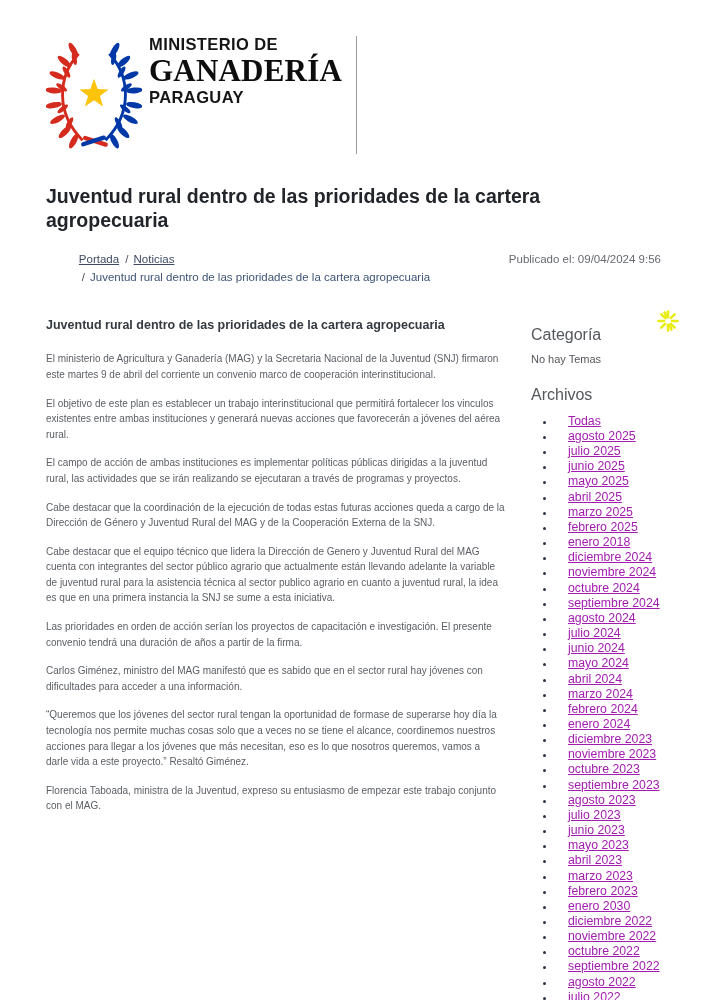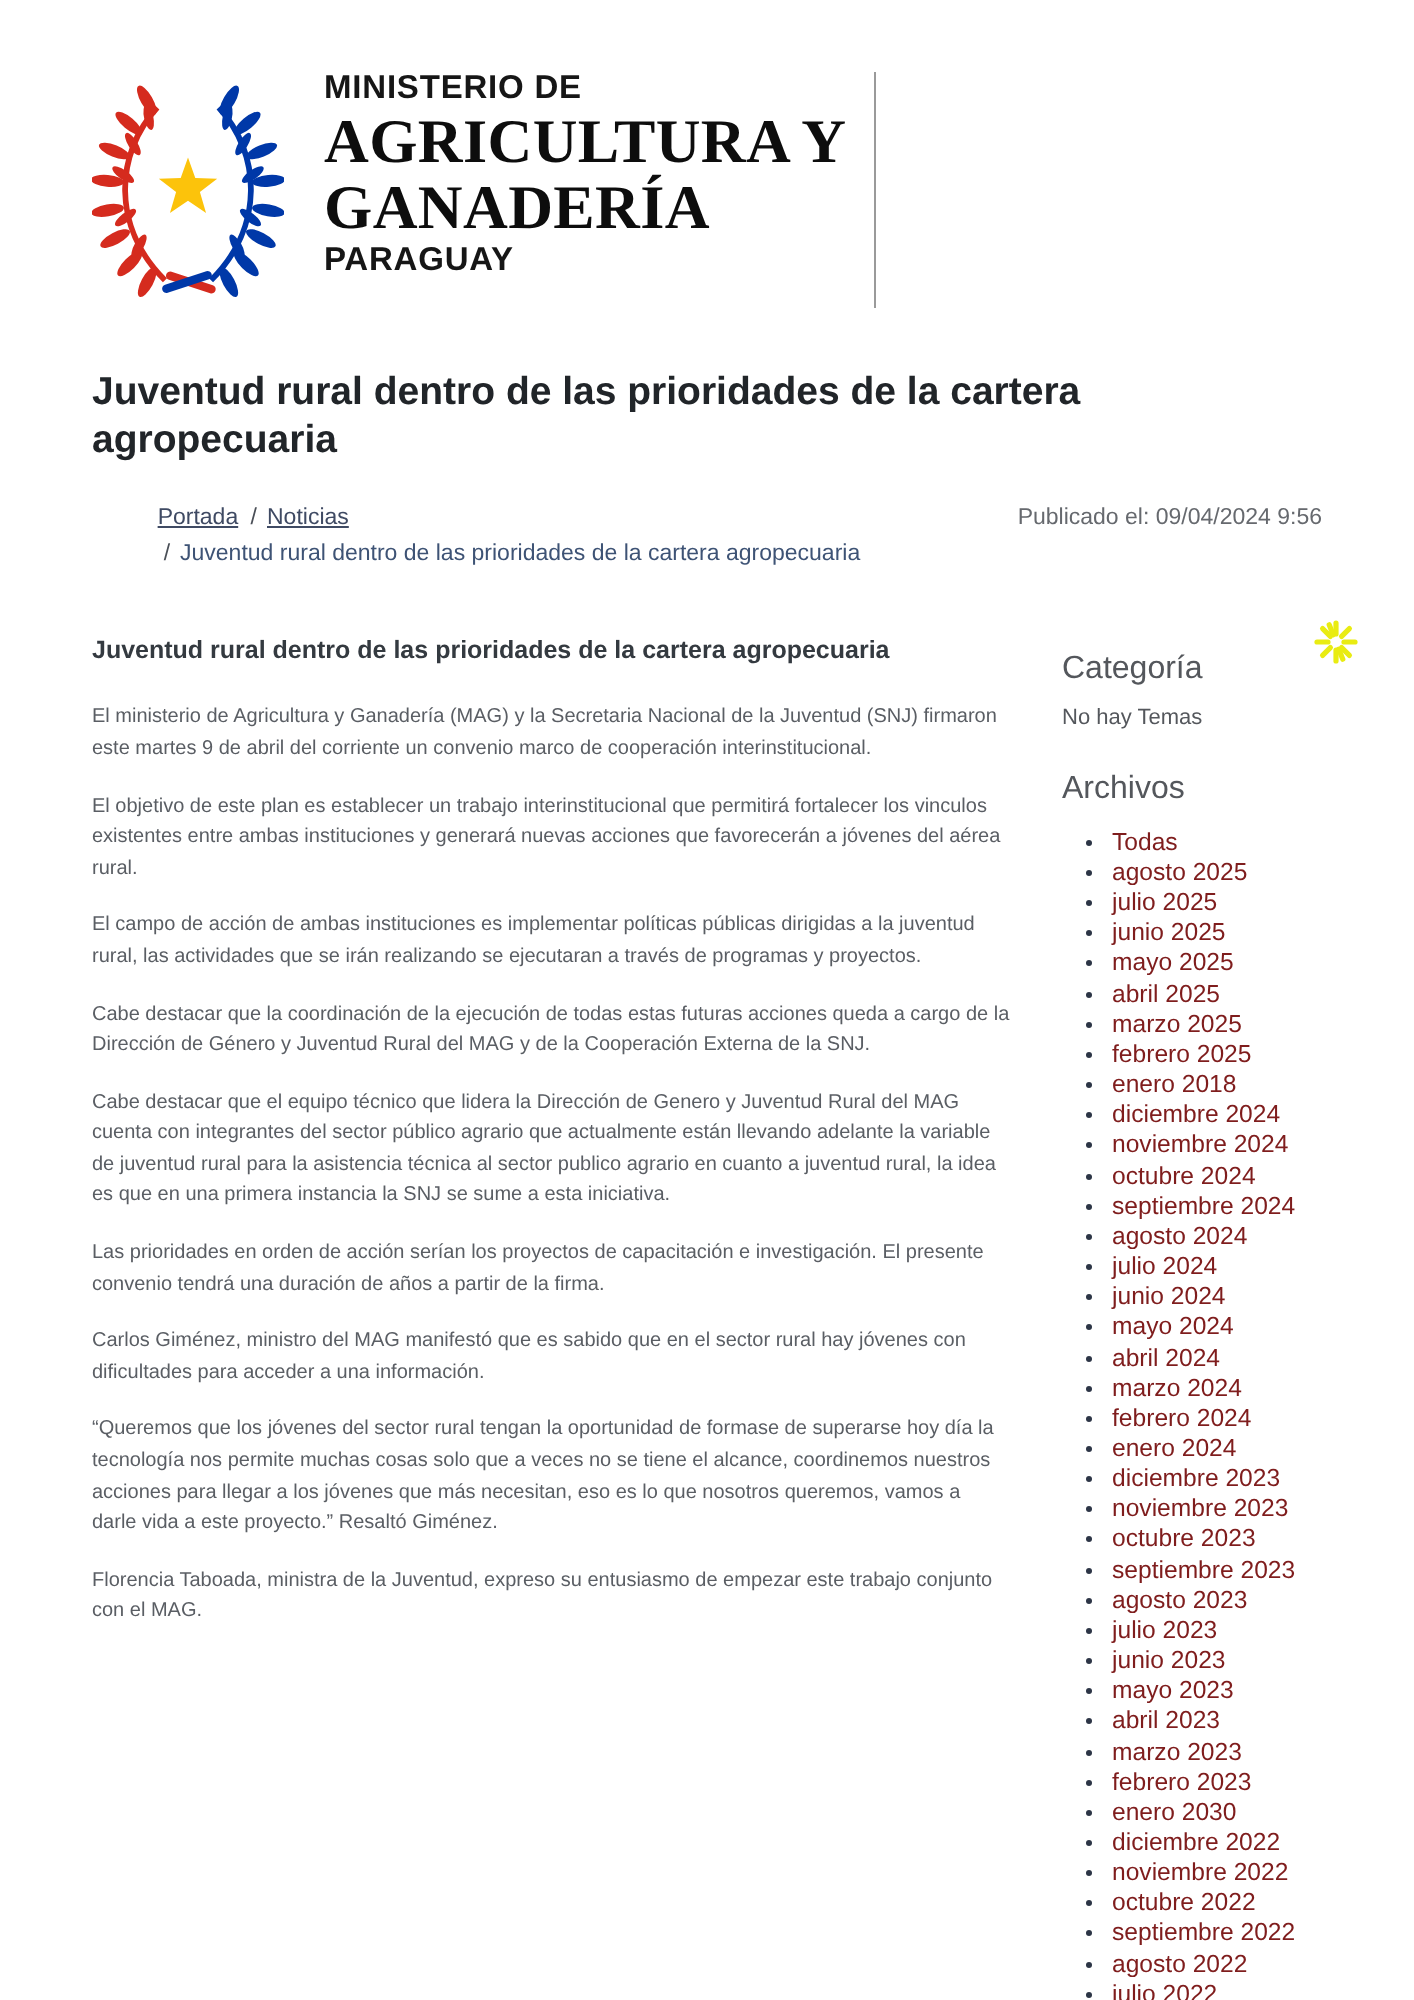--- a/index.html
+++ b/index.html
@@ -12,21 +12,21 @@
     color: #212529;
   }
 
   
   .site-header {
     display: flex;
     align-items: flex-start;
     padding: 34px 0 0 46px;
   }
   .emblem { width: 96px; height: 116px; flex: none; margin-top: 4px; }
-  .ministry-block { margin-left: 20px; }
+  .ministry-block { margin-left: 7px; }
   .logo-small-line {
     font-size: 16.5px; font-weight: 700; color: #161616;
     letter-spacing: 0.4px; line-height: 20px;
   }
   .logo-serif-line {
     font-family: "Liberation Serif", serif;
     font-size: 31px; font-weight: 700; color: #0d0d0d;
     line-height: 33px; letter-spacing: 0.2px;
   }
   .header-divider {
@@ -80,21 +80,21 @@
   .no-temas { font-size: 11px; color: #54575c; margin: 0 0 21px 0; }
   .archives-list {
     list-style: disc;
     margin: 10px 0 0 0;
     padding-left: 25px;
   }
   .archives-list li {
     font-size: 12.3px; line-height: 15.15px; color: #2c3546;
   }
   .archives-list li::marker { color: #2c3546; font-size: 11px; }
-  .archive-link { color: #7f1d1d; cursor: pointer; }
+  .archive-link { color: #a21caf; text-decoration: underline; cursor: pointer; margin-left: 12px; }
 
   
   .asterisk-widget {
     position: absolute; left: 656px; top: 309px;
     width: 24px; height: 24px;
   }
 </style>
 </head>
 <body>
 
@@ -140,21 +140,20 @@
       <use href="#leaf" transform="translate(77 69) rotate(128) scale(0.78)"></use>
       <use href="#leaf" transform="translate(72 82) rotate(150) scale(0.78)"></use>
       <rect x="-13" y="-2.2" width="27" height="4.4" rx="2.2" transform="translate(49 107) rotate(-18)"></rect>
     </g>
 
     <path fill="#fcc30b" d="M50 42 L53.8 52.7 L65.2 53.1 L56.2 60 L59.4 70.9 L50 64.5 L40.6 70.9 L43.8 60 L34.8 53.1 L46.2 52.7 Z"></path>
   </svg>
 
   <div class="ministry-block">
     <div class="logo-small-line">MINISTERIO DE</div>
-    <div class="logo-serif-line">AGRICULTURA Y</div>
     <div class="logo-serif-line">GANADERÍA</div>
     <div class="logo-small-line">PARAGUAY</div>
   </div>
 
   <div class="header-divider"></div>
 
 </header>
 
 <h1 class="page-title">Juventud rural dentro de las prioridades de la cartera agropecuaria</h1>
 

